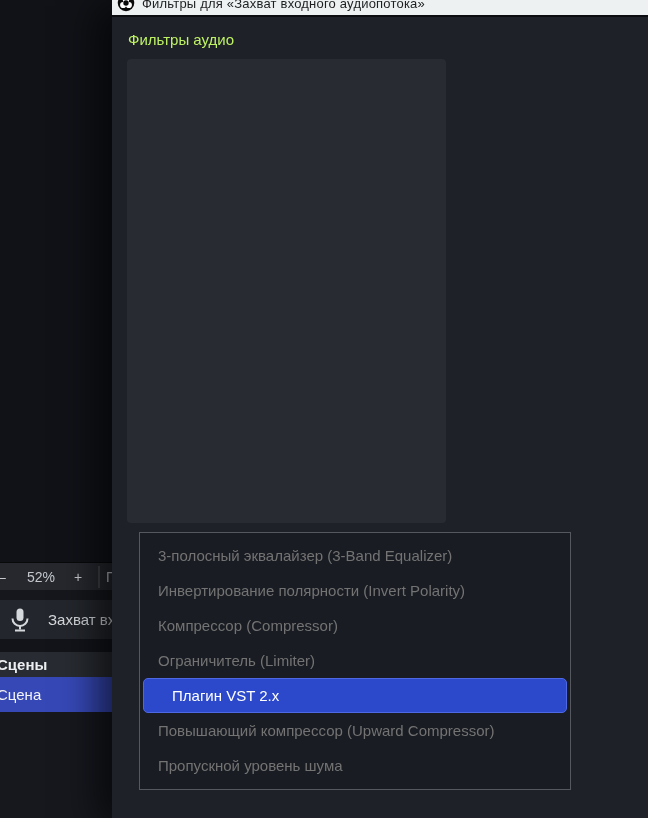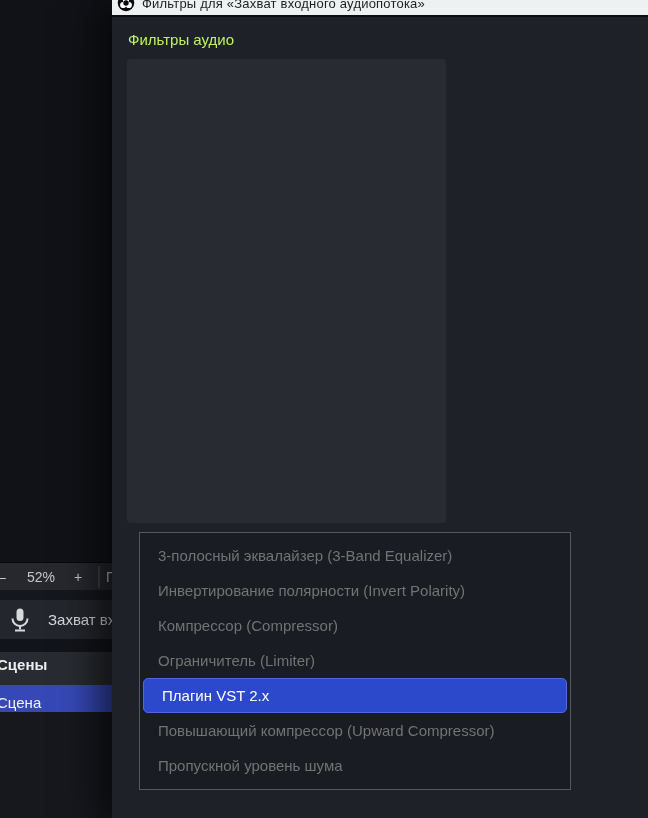--- a/index.html
+++ b/index.html
@@ -18,21 +18,21 @@
   .zb-plus{left:74px;font-size:16px;}
   .zb-sep{position:absolute;left:98px;top:3px;width:2px;height:22px;background:#3e4147;}
   .zb-part{left:106px;}
   .gap1{top:590px;height:10px;background:#15171c;}
   .mixer-row{top:600px;height:39px;background:#23262c;}
   .mixer-row svg{position:absolute;left:8px;top:7px;}
   .mixer-label{position:absolute;left:48px;top:0;height:39px;line-height:39px;color:#d6d9dc;font-size:15px;white-space:nowrap;}
   .gap2{top:639px;height:13px;background:#12141a;border-bottom:1px solid #32353b;}
   .scenes-header{top:652px;height:43px;background:#282b31;}
   .scenes-header span{position:absolute;left:-3px;top:0;height:25px;line-height:25px;color:#eceef0;font-size:15px;font-weight:bold;white-space:nowrap;}
-  .scene-row{top:677px;height:43px;background:#3648b6;margin-top:8px;}
+  .scene-row{top:677px;height:43px;background:#3648b6;}
   .scene-row span{position:absolute;left:-3px;top:0;height:35px;line-height:35px;color:#f2f3f5;font-size:15px;white-space:nowrap;}
   .scenes-list-bg{top:712px;height:106px;background:#16181e;}
   
   .dialog{
     position:absolute;left:112px;top:0;width:536px;height:818px;
     background:#1e2127;box-shadow:-16px 6px 34px rgba(0,0,0,.6);z-index:5;
   }
   .titlebar{
     position:relative;height:15px;background:#eef1f1;overflow:hidden;
     border-bottom:2px solid #0b0d10;
@@ -50,21 +50,21 @@
   
   .filter-menu{
     position:absolute;left:139px;top:532px;width:430px;z-index:10;
     background:#191c22;border:1px solid #55585e;padding:5px 0 6px 0;
   }
   .menu-item{
     height:35px;display:flex;align-items:center;padding:0 18px;
     font-size:15px;color:#737373;white-space:nowrap;overflow:hidden;
   }
   .menu-item.selected{
-    height:33px;margin:0 3px;padding:0 18px;border-radius:5px;
+    height:33px;margin:0 3px;padding:0 28px;border-radius:5px;
     background:#2c49cc;border:1px solid #4e68e4;color:#ffffff;
   }
 </style>
 </head>
 <body>
 
 <div class="strip preview-area"></div>
 
 <div class="strip zoom-bar">
   <span class="zb zb-minus">–</span>

